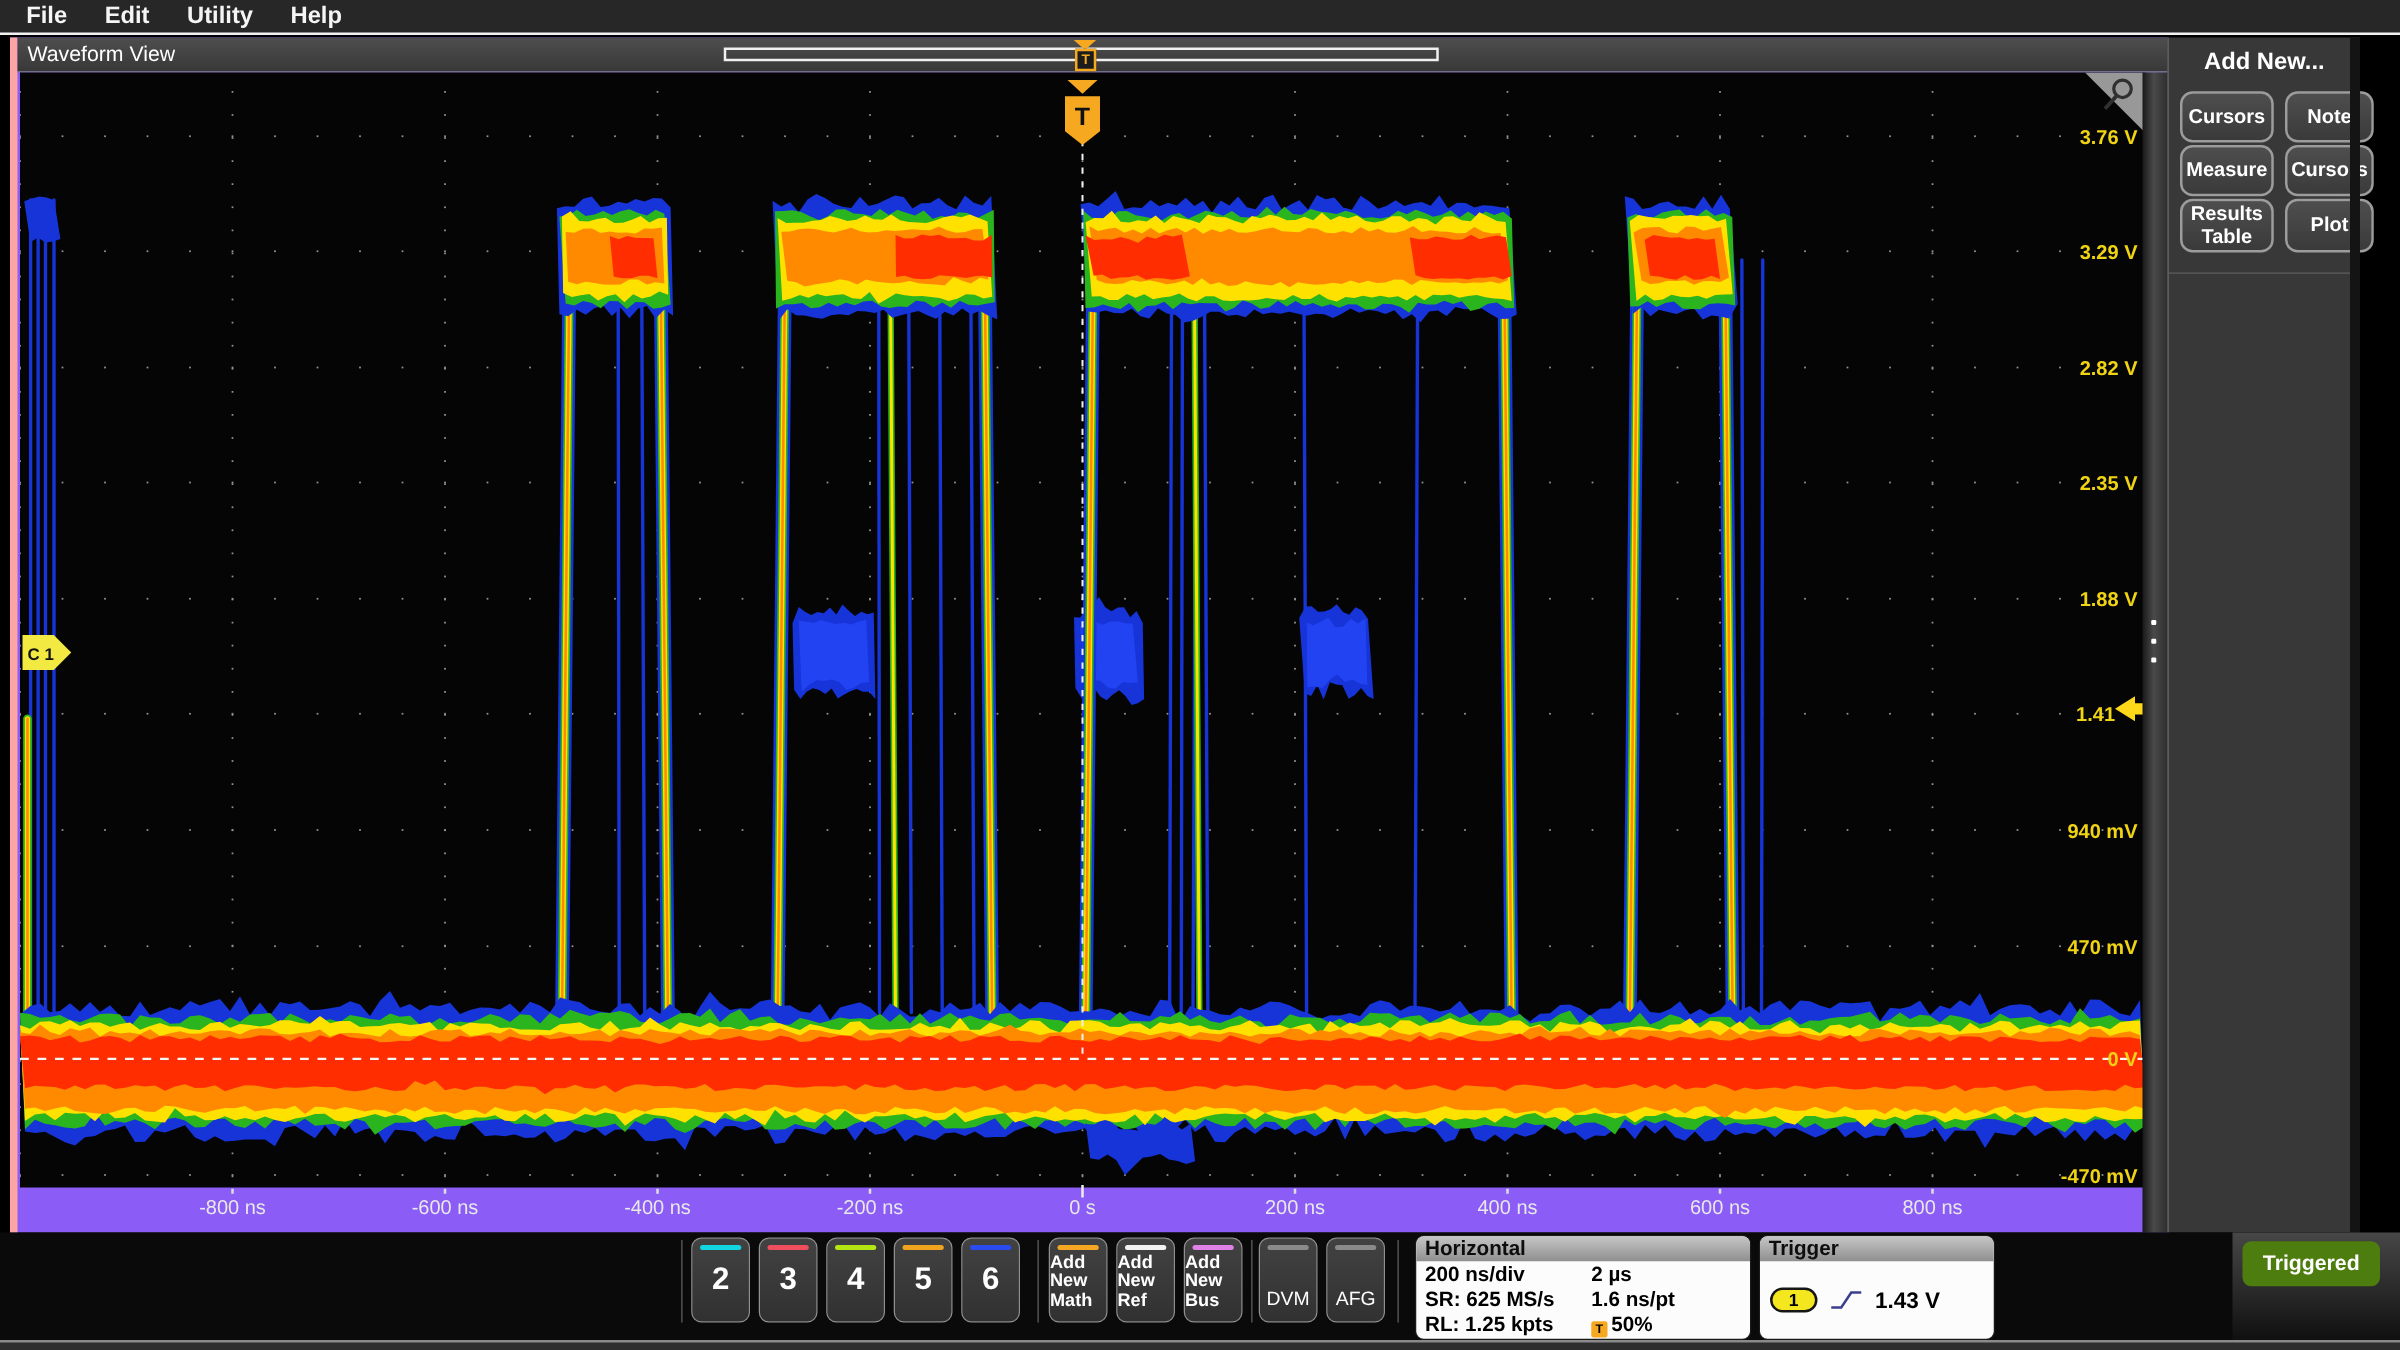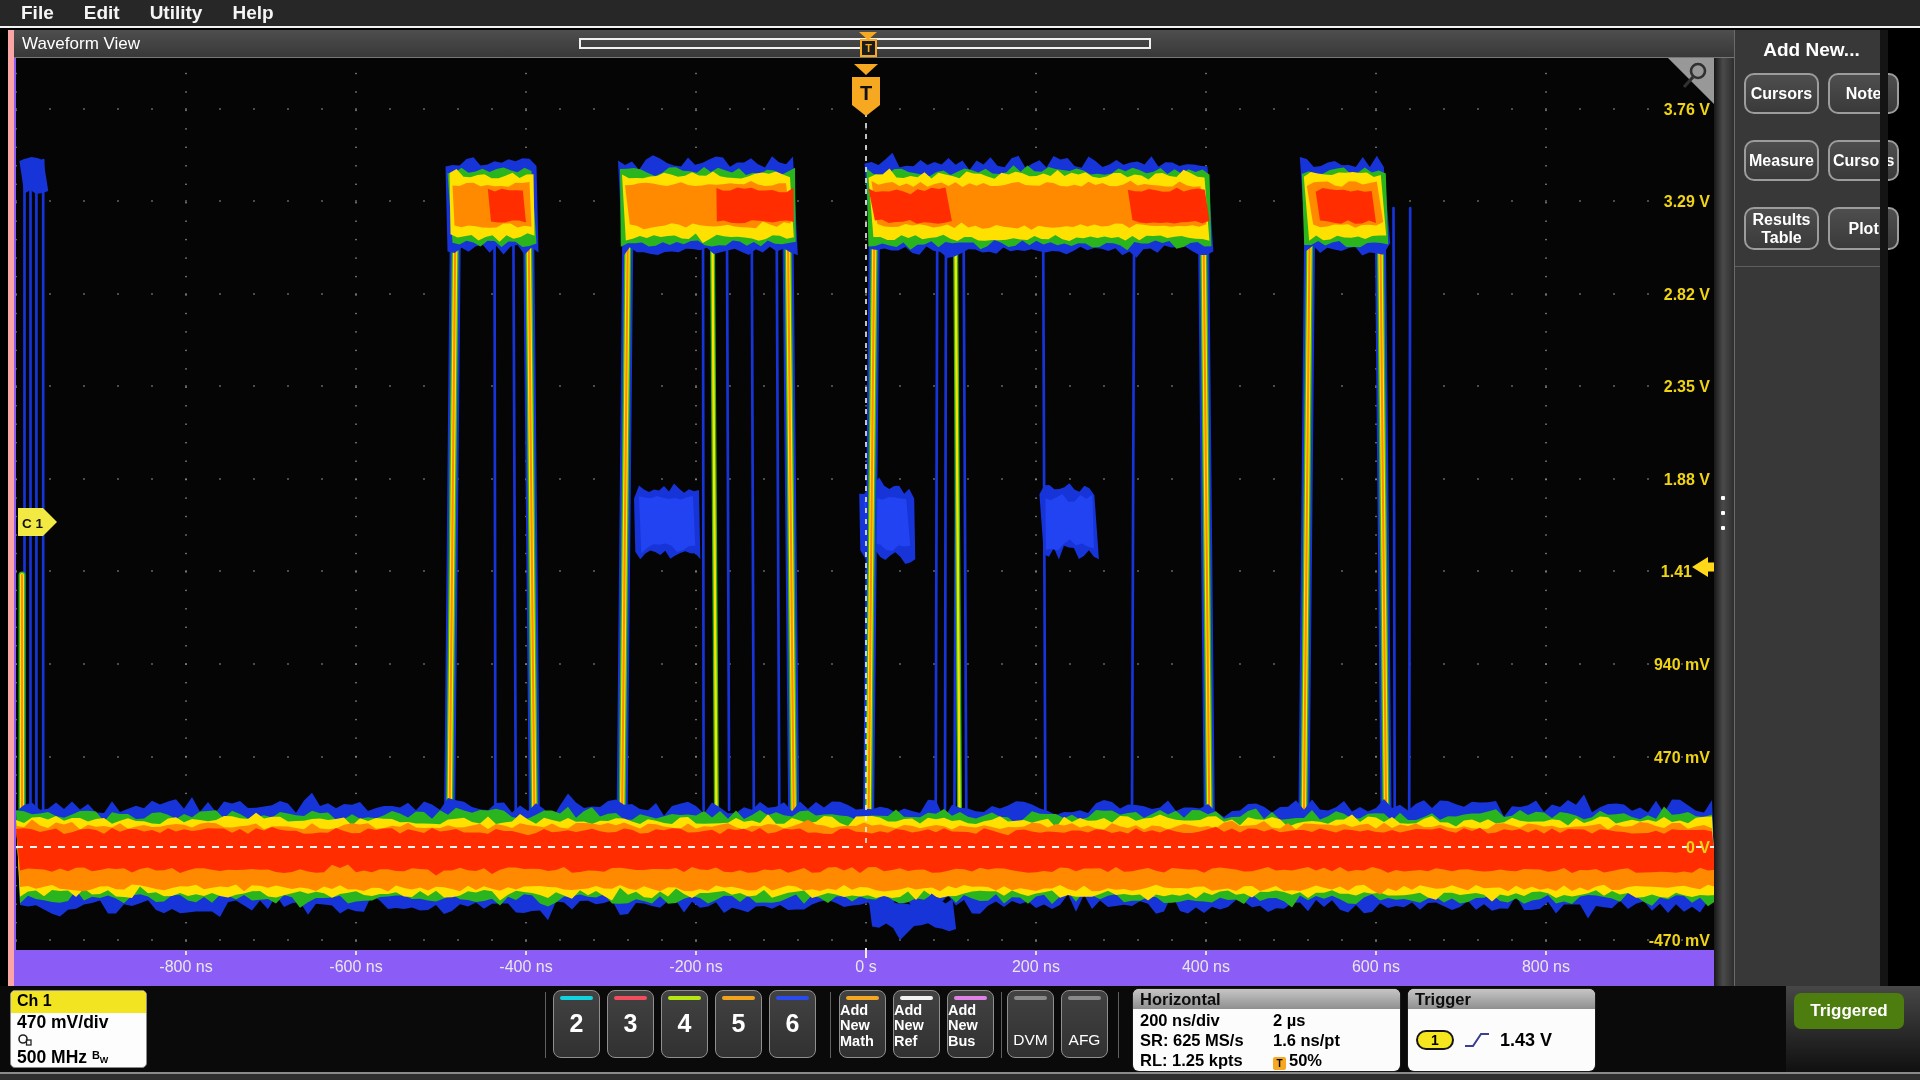--- a/index.html
+++ b/index.html
@@ -29,21 +29,21 @@
     background:linear-gradient(90deg,#181818,#4a4a4a 45%,#2e2e2e)}
   .grip{position:absolute;left:7px;top:438px;width:5px;height:34px;display:flex;
     flex-direction:column;justify-content:space-between}
   .grip i{width:4px;height:4px;background:#fff;border-radius:1px}
   
   .rightpanel{position:absolute;left:1734px;top:30px;width:154px;height:956px;background:#383838;
     border-left:1px solid #6a6a6a}
   .rightpanel::after{content:"";position:absolute;right:0;top:0;width:8px;height:100%;background:#141414}
   .rp-section{border-bottom:1px solid #5e5e5e;padding-bottom:16px}
   .rptitle{text-align:center;color:#fff;font-size:19px;font-weight:bold;margin:9px 0 12px}
-  .rpgrid{display:grid;grid-template-columns:1fr 1fr;gap:26px 9px;padding:0 12px 0 9px}
+  .rpgrid{display:grid;grid-template-columns:1fr 1fr;gap:2px 9px;padding:0 12px 0 9px}
   .rpbtn{min-height:41px;background:linear-gradient(#4e4e4e,#3a3a3a);border:2px solid #9c9c9c;
     border-radius:10px;color:#fff;font-size:16px;font-weight:600;display:flex;align-items:center;
     justify-content:center;text-align:center;line-height:1.1;padding:2px 3px;cursor:pointer}
   
   .bottombar{position:absolute;left:0;top:986px;width:1920px;height:86px;background:#0a0a0a}
   .bb-grad{position:absolute;left:1786px;top:0;width:134px;height:86px;
     background:linear-gradient(180deg,#474747,#101010)}
   .bottomedge{position:absolute;left:0;top:1072px;width:1920px;height:8px;background:#2e2e2e;
     border-top:2px solid #8a8a8a}
   .ch1badge{position:absolute;left:10px;top:4px;width:137px;height:78px;background:#fdfdfd;
@@ -1295,34 +1295,20 @@
       <button class="rpbtn">Cursors</button>
       <button class="rpbtn">Results Table</button>
       <button class="rpbtn">Plot</button>
     </div>
   </div>
 </div>
 
 <div class="bottombar">
   <div class="bb-grad"></div>
 
-  <div class="ch1badge">
-    <div class="ch1head">Ch 1</div>
-    <div class="ch1row">470 mV/div</div>
-    <div class="probe-row">
-      <svg width="16" height="13">
-        <circle cx="6" cy="6" r="4" fill="none" stroke="#222" stroke-width="1.6"></circle>
-        <rect x="9.5" y="7" width="4.5" height="5" fill="none" stroke="#222" stroke-width="1.3"></rect>
-      </svg>
-    </div>
-    <div class="ch1row">
-      <span>500 MHz</span>
-      <span class="bwmark">B</span><span class="bwsub">W</span>
-    </div>
-  </div>
 
   <div class="vsep" style="left:545px"></div>
   <div class="vsep" style="left:830px"></div>
   <div class="vsep" style="left:1001px"></div>
   <div class="vsep" style="left:1118px"></div>
 
   <div class="chbtn" style="left:553px">
     <span class="strip" style="background: rgb(18, 212, 222);"></span>
     <span class="chnum">2</span>
   </div>

